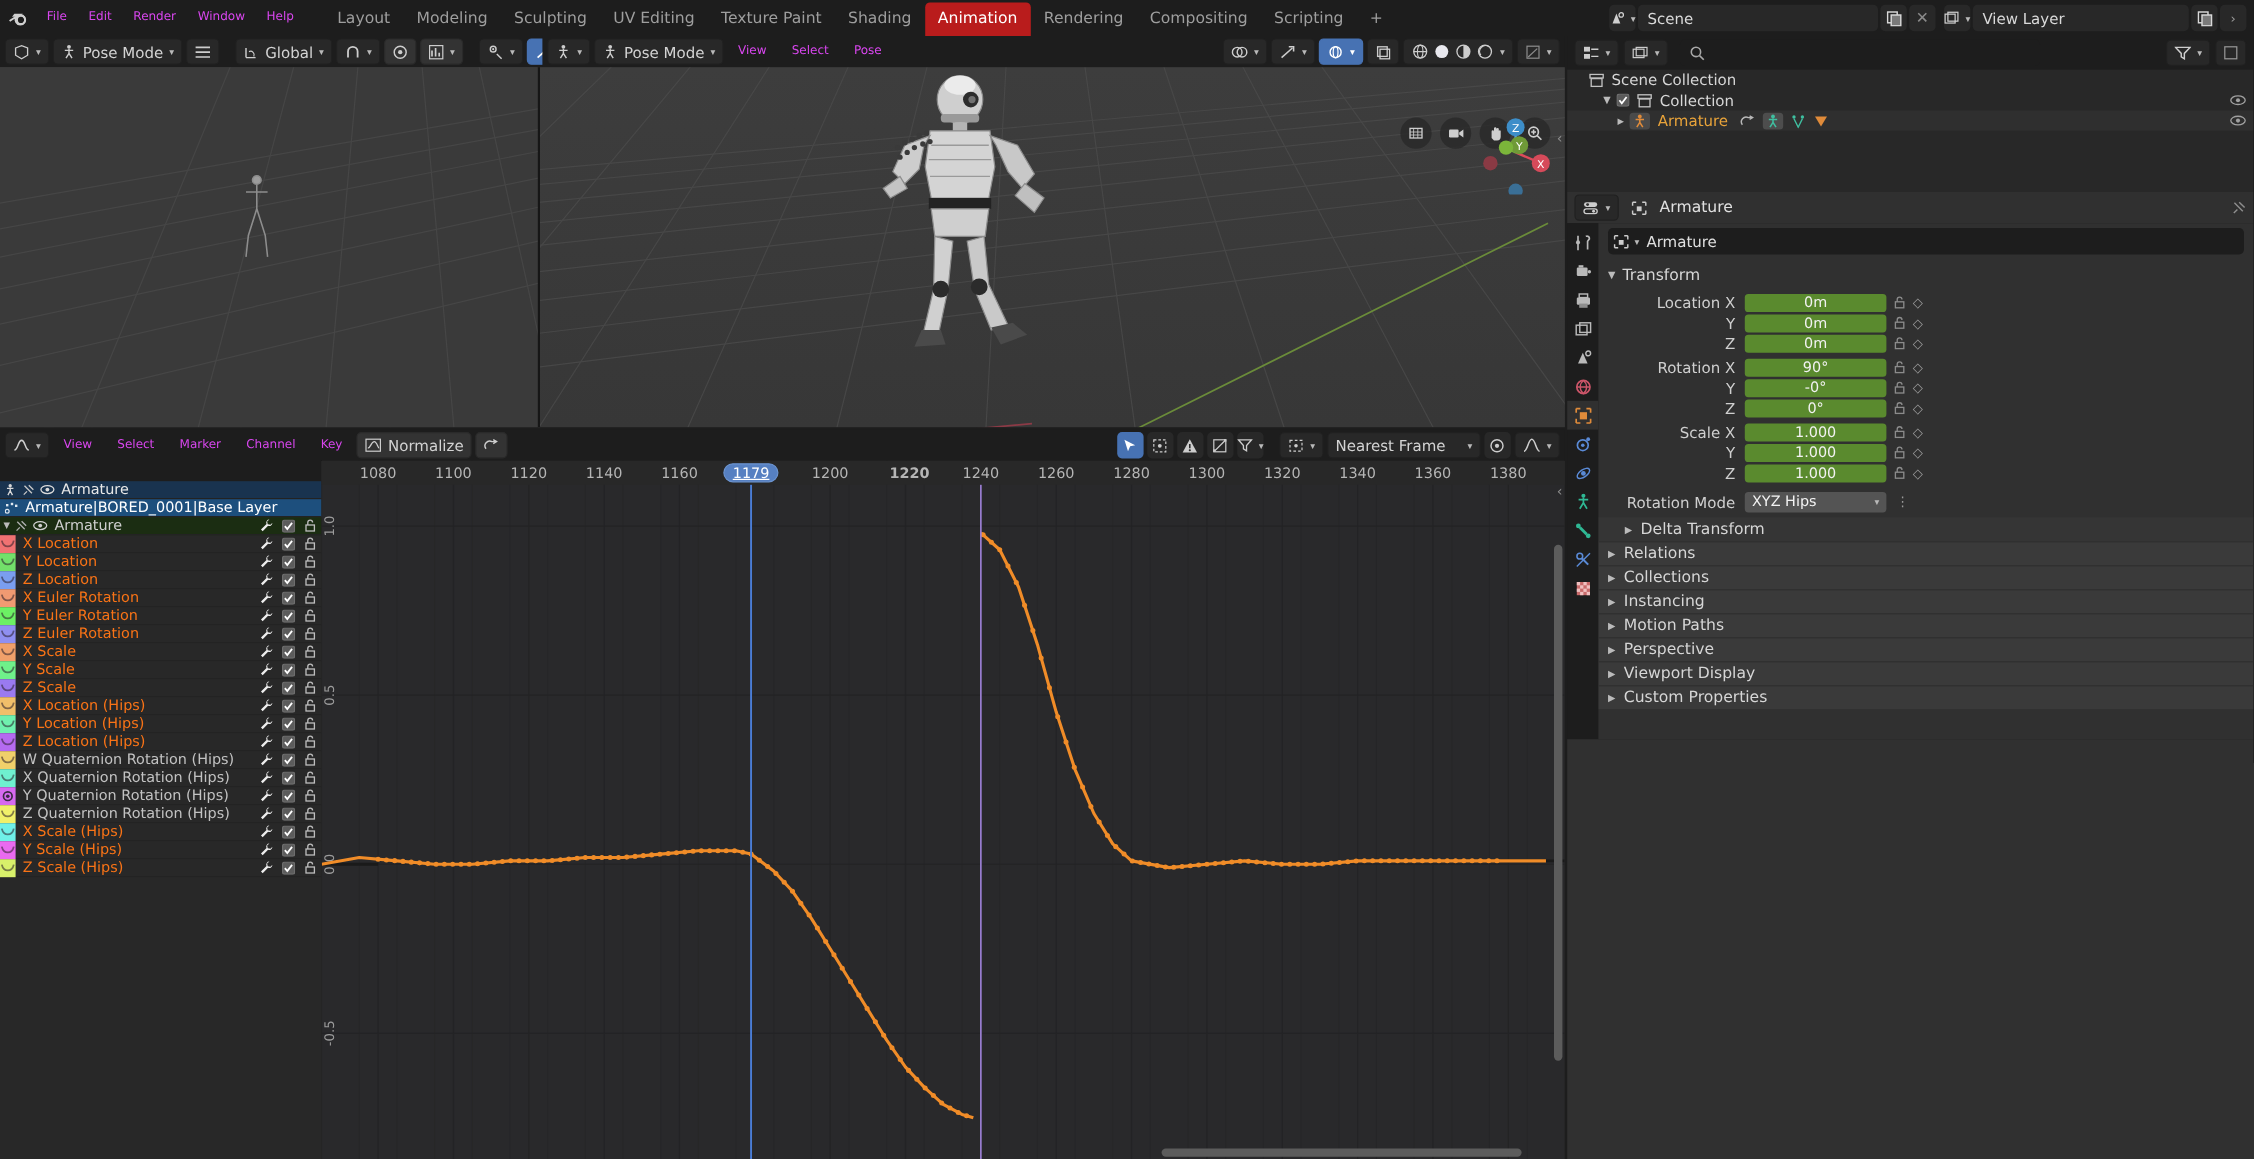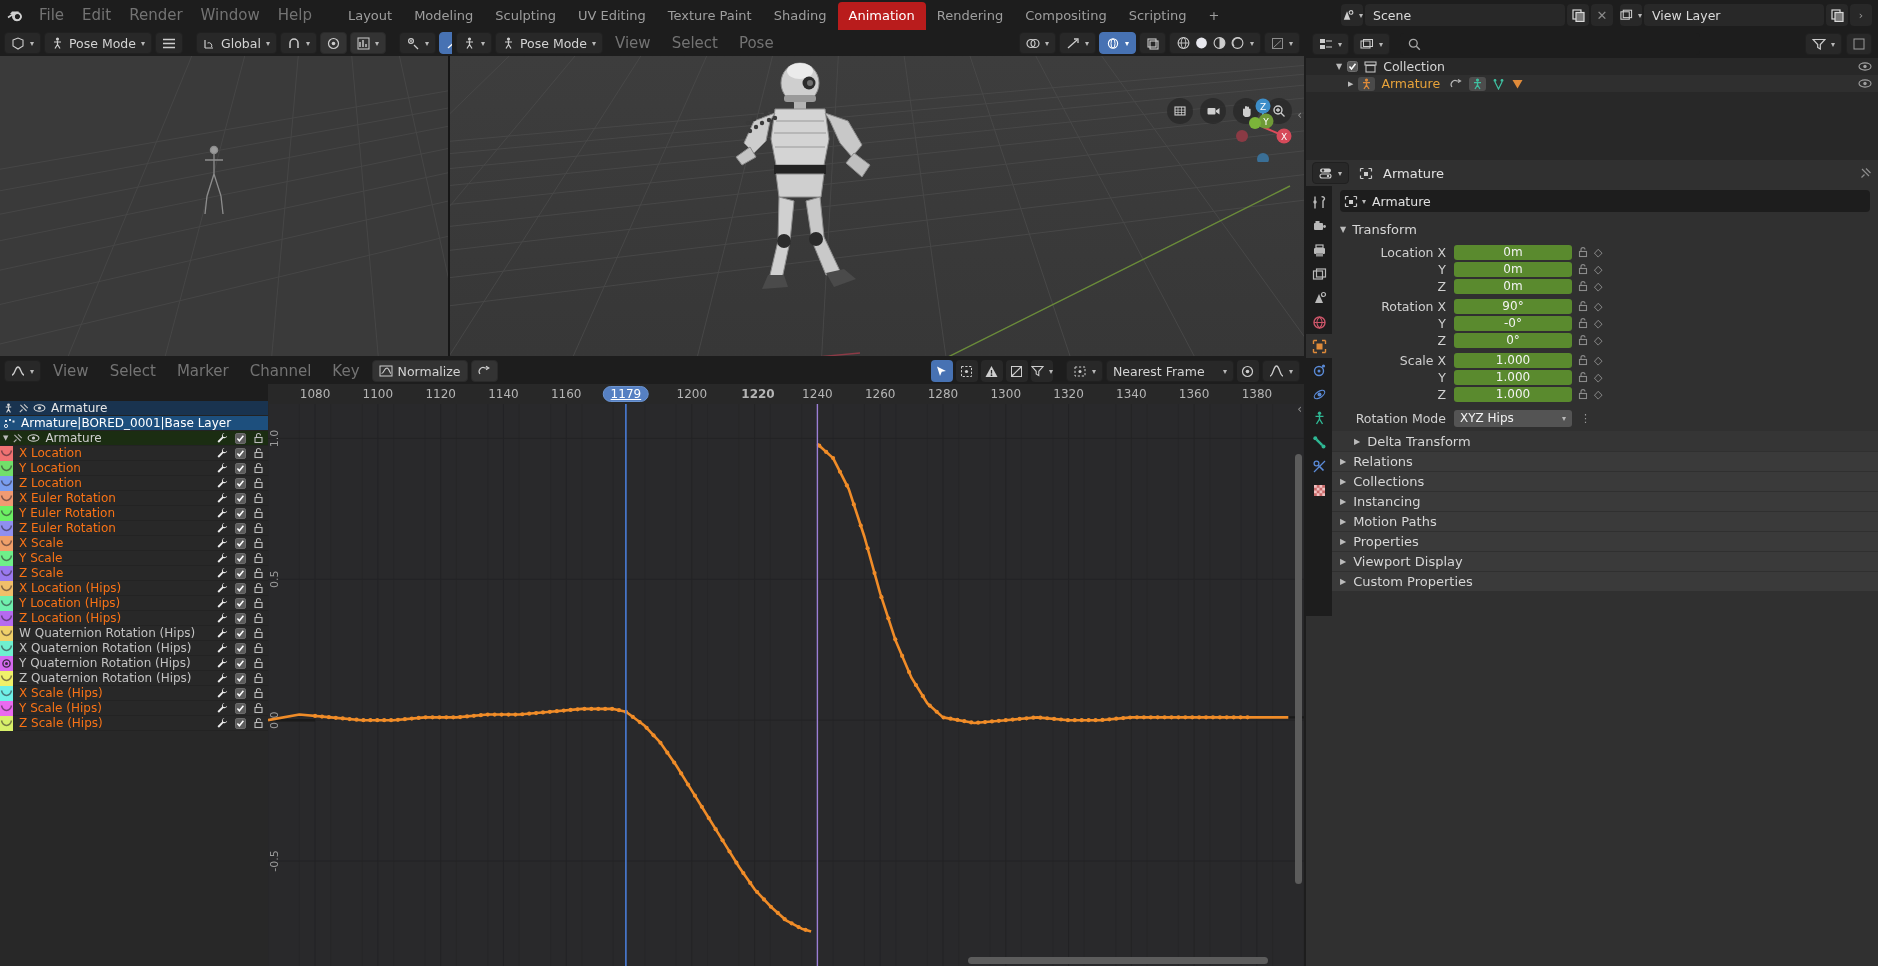--- a/index.html
+++ b/index.html
@@ -27,22 +27,22 @@
   .ico { display: inline-block; vertical-align: middle; }
   svg { display: block; }
 
   
   #topbar {
     position: absolute; left: 0; top: 0; width: 1878px; height: 30px;
     background: #1d1d1d; display: flex; align-items: center;
   }
   #blender-logo { width: 30px; height: 22px; display:flex; align-items:center; justify-content:center; }
   .menu-item {
-    padding: 0 9px; height: 22px; line-height: 22px; font-size: 15px;
-    color: #737373; border-radius: 3px;
+    padding: 0 9px; height: 22px; line-height: 22px; font-size: 10px;
+    color: #d946ef; border-radius: 3px;
   }
   .wstab {
     padding: 0 11px; height: 28px; line-height: 28px; font-size: 13px;
     color: #9e9e9e; border-radius: 4px 4px 0 0;
   }
   .wstab.active { background: #b91c1c; color: #ffffff; }
   #ws-tabs { display: flex; align-items: flex-end; height: 30px; margin-left: 16px; }
   #topbar-right { margin-left: auto; display: flex; align-items: center; padding-right: 6px; }
   .fieldbox {
     background: #282828; border-radius: 4px; height: 22px; display: flex; align-items: center;
@@ -643,20 +643,29 @@
       </div>
       <div class="btn">
         <svg width="12" height="12" viewBox="0 0 12 12">
             <rect x="1" y="1" width="10" height="10" fill="none" stroke="#9a9a9a" stroke-width="1"></rect>
           </svg>
       </div>
     </div>
   </div>
 
   <div id="outliner">
+    <div class="ol-row" style="padding-left:18px">
+      <span style="margin-right:6px">
+        <svg width="13" height="12" viewBox="0 0 13 12">
+            <rect x="1" y="1" width="11" height="3" fill="none" stroke="#c2c2c2" stroke-width="1.1"></rect>
+            <rect x="2" y="4.5" width="9" height="6.5" fill="none" stroke="#c2c2c2" stroke-width="1.1"></rect>
+          </svg>
+      </span>
+      <span>Scene Collection</span>
+    </div>
     <div class="ol-row" style="padding-left:30px">
       <span class="tri" style="margin-right:5px">▼</span>
       <span style="margin-right:6px">
         <svg width="11" height="11" viewBox="0 0 11 11">
             <rect x="0.5" y="0.5" width="10" height="10" rx="2" fill="#5a5a5a" stroke="#6d6d6d"></rect>
             <path d="M2.5 5.5 L4.5 8 L8.5 2.8" stroke="#fff" stroke-width="1.5" fill="none"></path>
           </svg>
       </span>
       <span style="margin-right:6px">
         <svg width="13" height="12" viewBox="0 0 13 12">
@@ -982,21 +991,21 @@
     <div class="closedpanel">
       <span class="tri">▶</span>
       <span>Instancing</span>
     </div>
     <div class="closedpanel">
       <span class="tri">▶</span>
       <span>Motion Paths</span>
     </div>
     <div class="closedpanel">
       <span class="tri">▶</span>
-      <span>Properties</span>
+      <span>Perspective</span>
     </div>
     <div class="closedpanel">
       <span class="tri">▶</span>
       <span>Viewport Display</span>
     </div>
     <div class="closedpanel">
       <span class="tri">▶</span>
       <span>Custom Properties</span>
     </div>
   </div>

